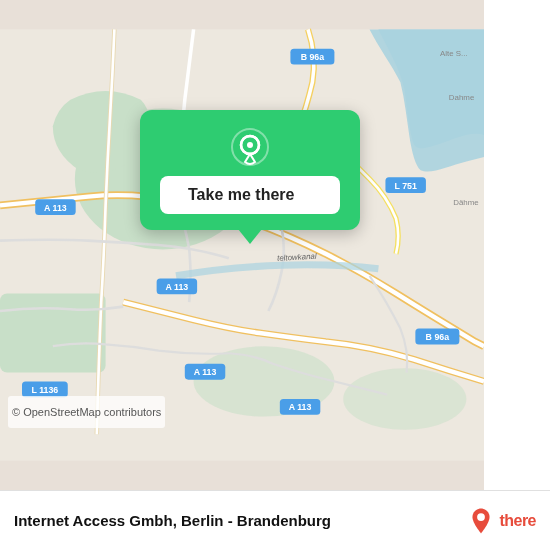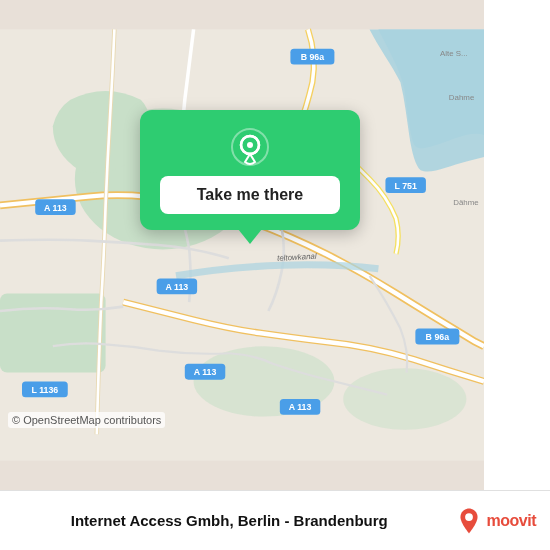--- a/index.html
+++ b/index.html
@@ -63,21 +63,21 @@
     #take-me-btn {
       background: #fff;
       border: none;
       border-radius: 8px;
       padding: 10px 28px;
       font-size: 16px;
       font-weight: 600;
       color: #222;
       cursor: pointer;
       width: 100%;
-      text-align: center;
+      text-align: left;
     }
 
     
     #bottom-bar {
       width: 550px;
       height: 60px;
       background: #fff;
       border-top: 1px solid #e0e0e0;
       display: flex;
       align-items: center;
@@ -85,29 +85,28 @@
       gap: 10px;
     }
 
     #attribution {
       font-size: 11px;
       color: #555;
       position: absolute;
       bottom: 62px;
       left: 8px;
       background: rgba(255,255,255,0.75);
-      padding: 2px 4px;
+      padding: 10px 4px;
       border-radius: 3px;
     }
 
     #place-info {
       display: flex;
       flex-direction: column;
       flex: 1;
-      align-items: center;
     }
 
     #place-name {
       font-size: 15px;
       font-weight: 600;
       color: #111;
     }
 
     #moovit-logo {
       display: flex;
@@ -221,15 +220,15 @@
 <div id="bottom-bar">
   <div id="place-info">
     <span id="place-name">Internet Access Gmbh, Berlin - Brandenburg</span>
   </div>
   <div id="moovit-logo">
 
     <svg class="moovit-pin" viewBox="0 0 28 36" xmlns="http://www.w3.org/2000/svg">
       <path d="M14,2 C8,2 3,7 3,13 C3,21 14,34 14,34 C14,34 25,21 25,13 C25,7 20,2 14,2Z" fill="#e74c3c"></path>
       <circle cx="14" cy="13" r="5" fill="white"></circle>
     </svg>
-    <span class="moovit-text">moovit</span>
+    <span class="moovit-text">there</span>
   </div>
 </div>
 
 </body></html>

